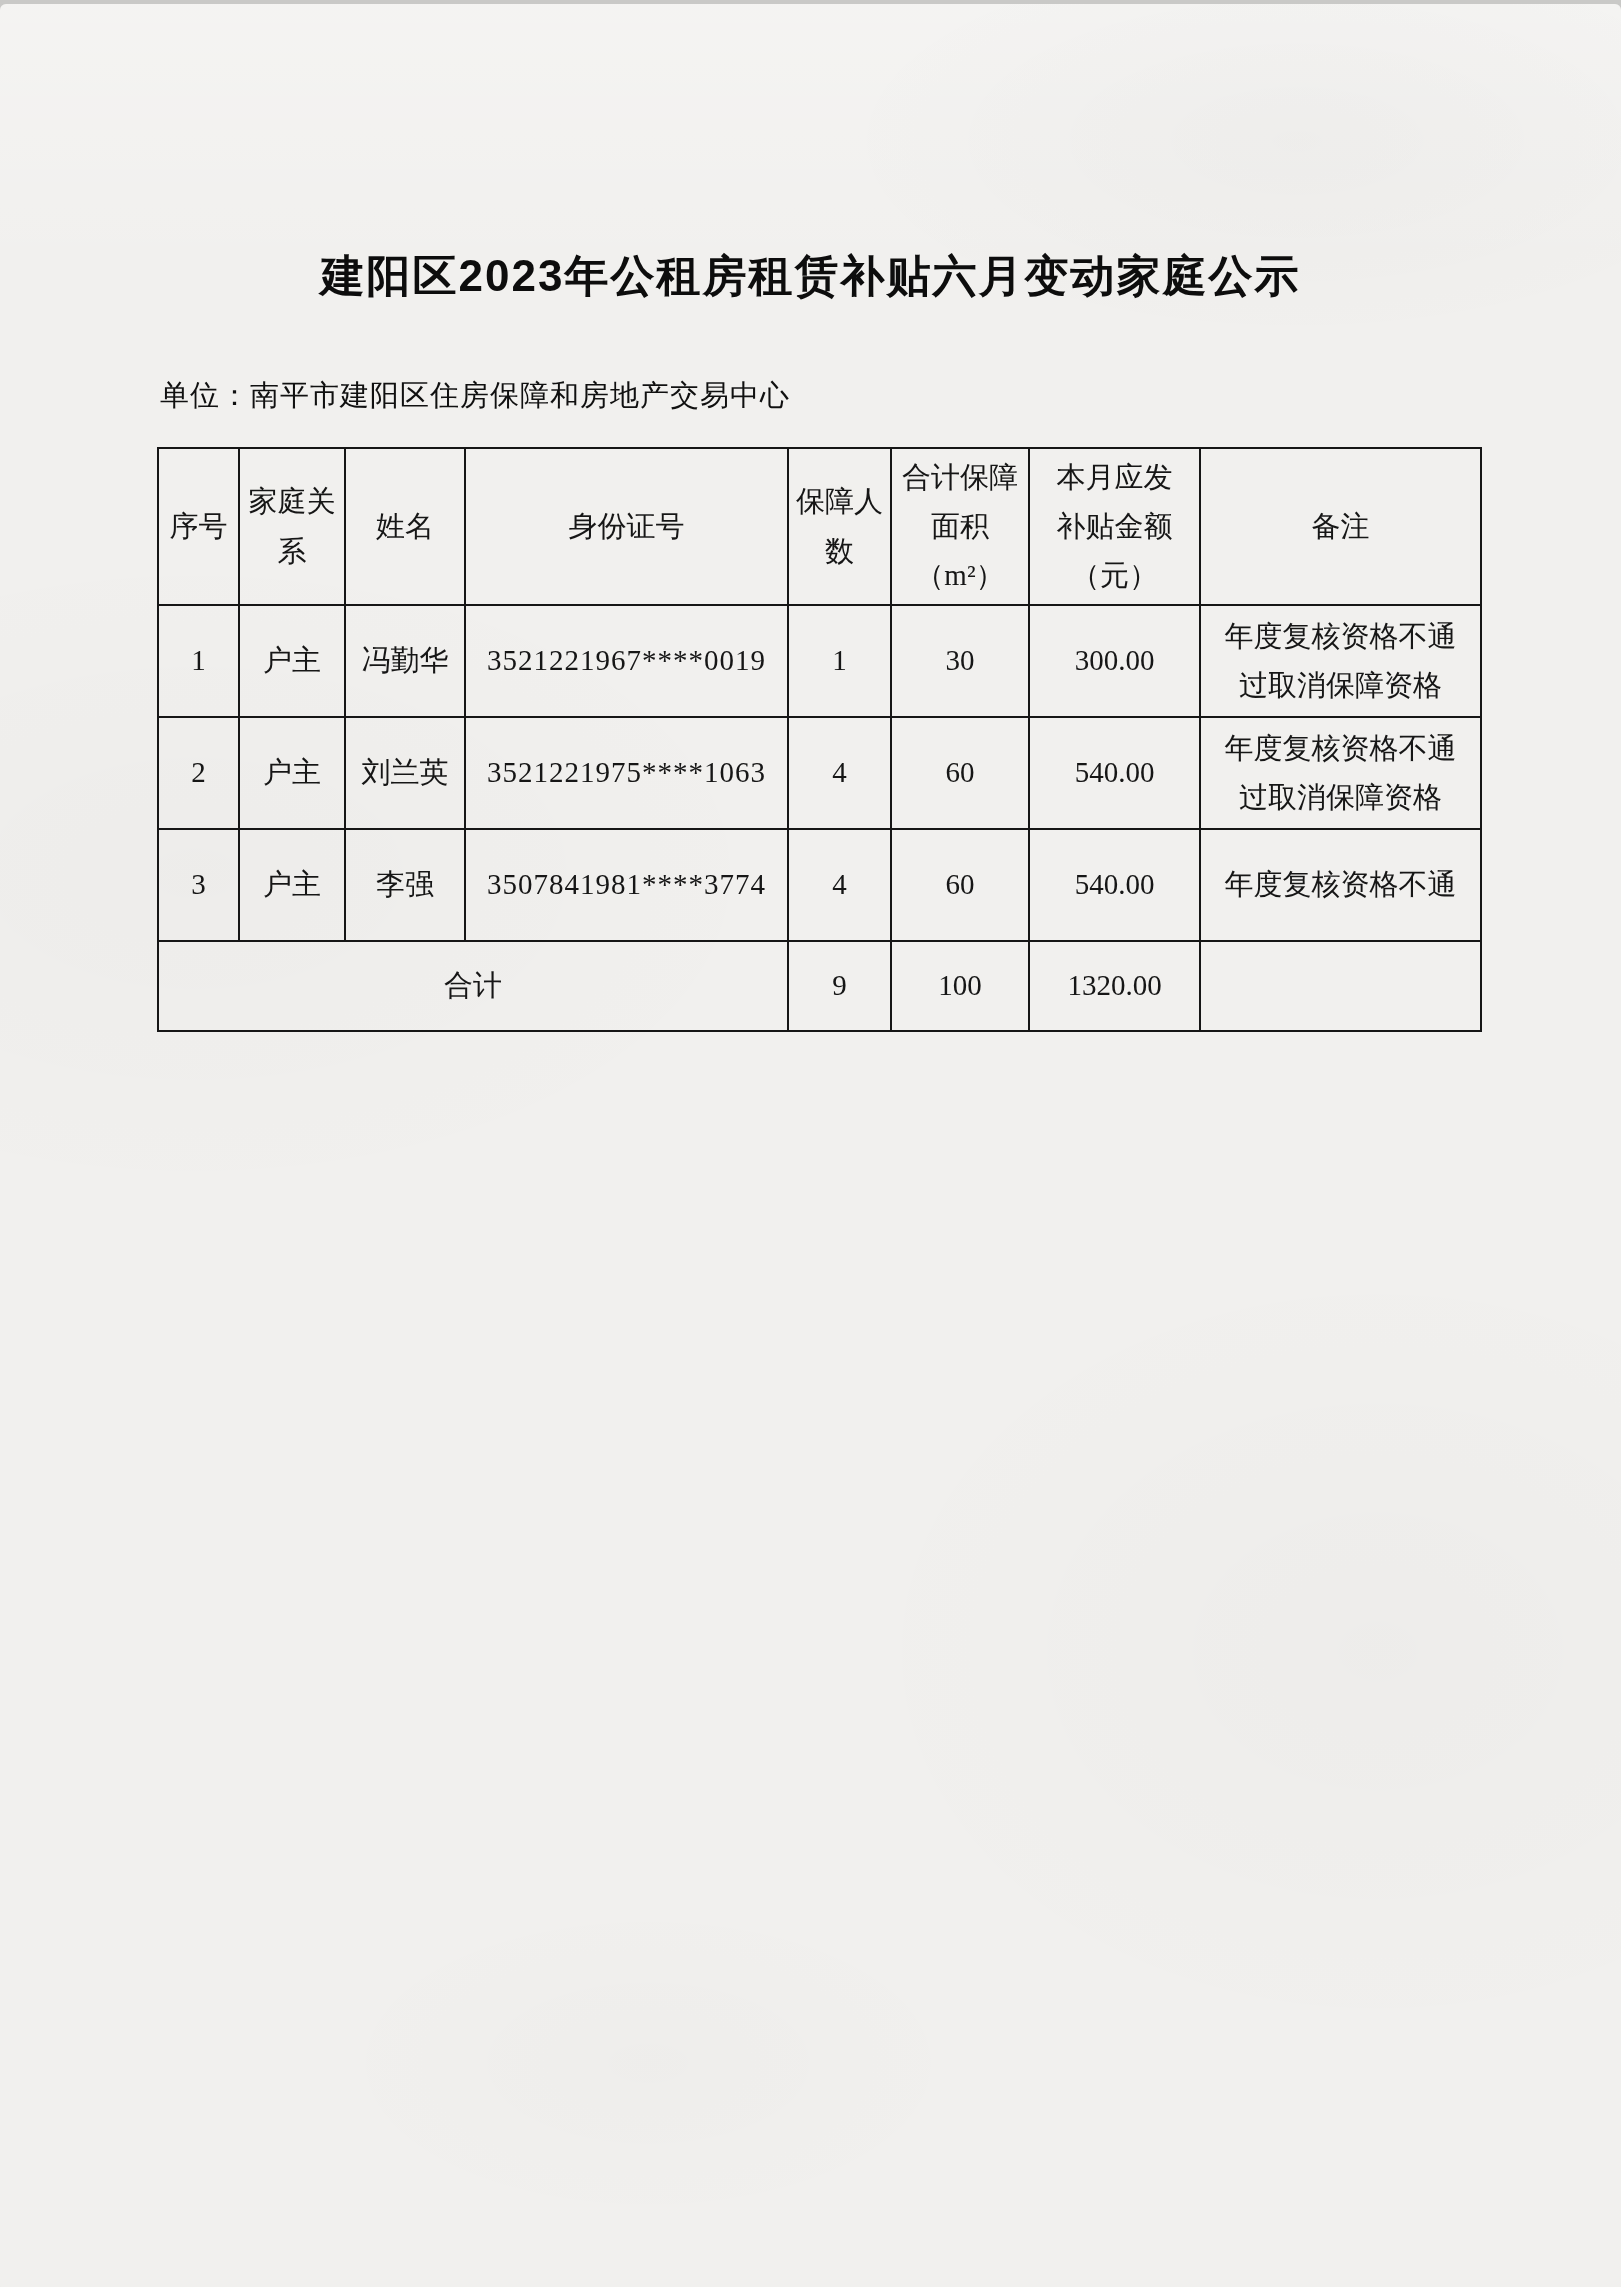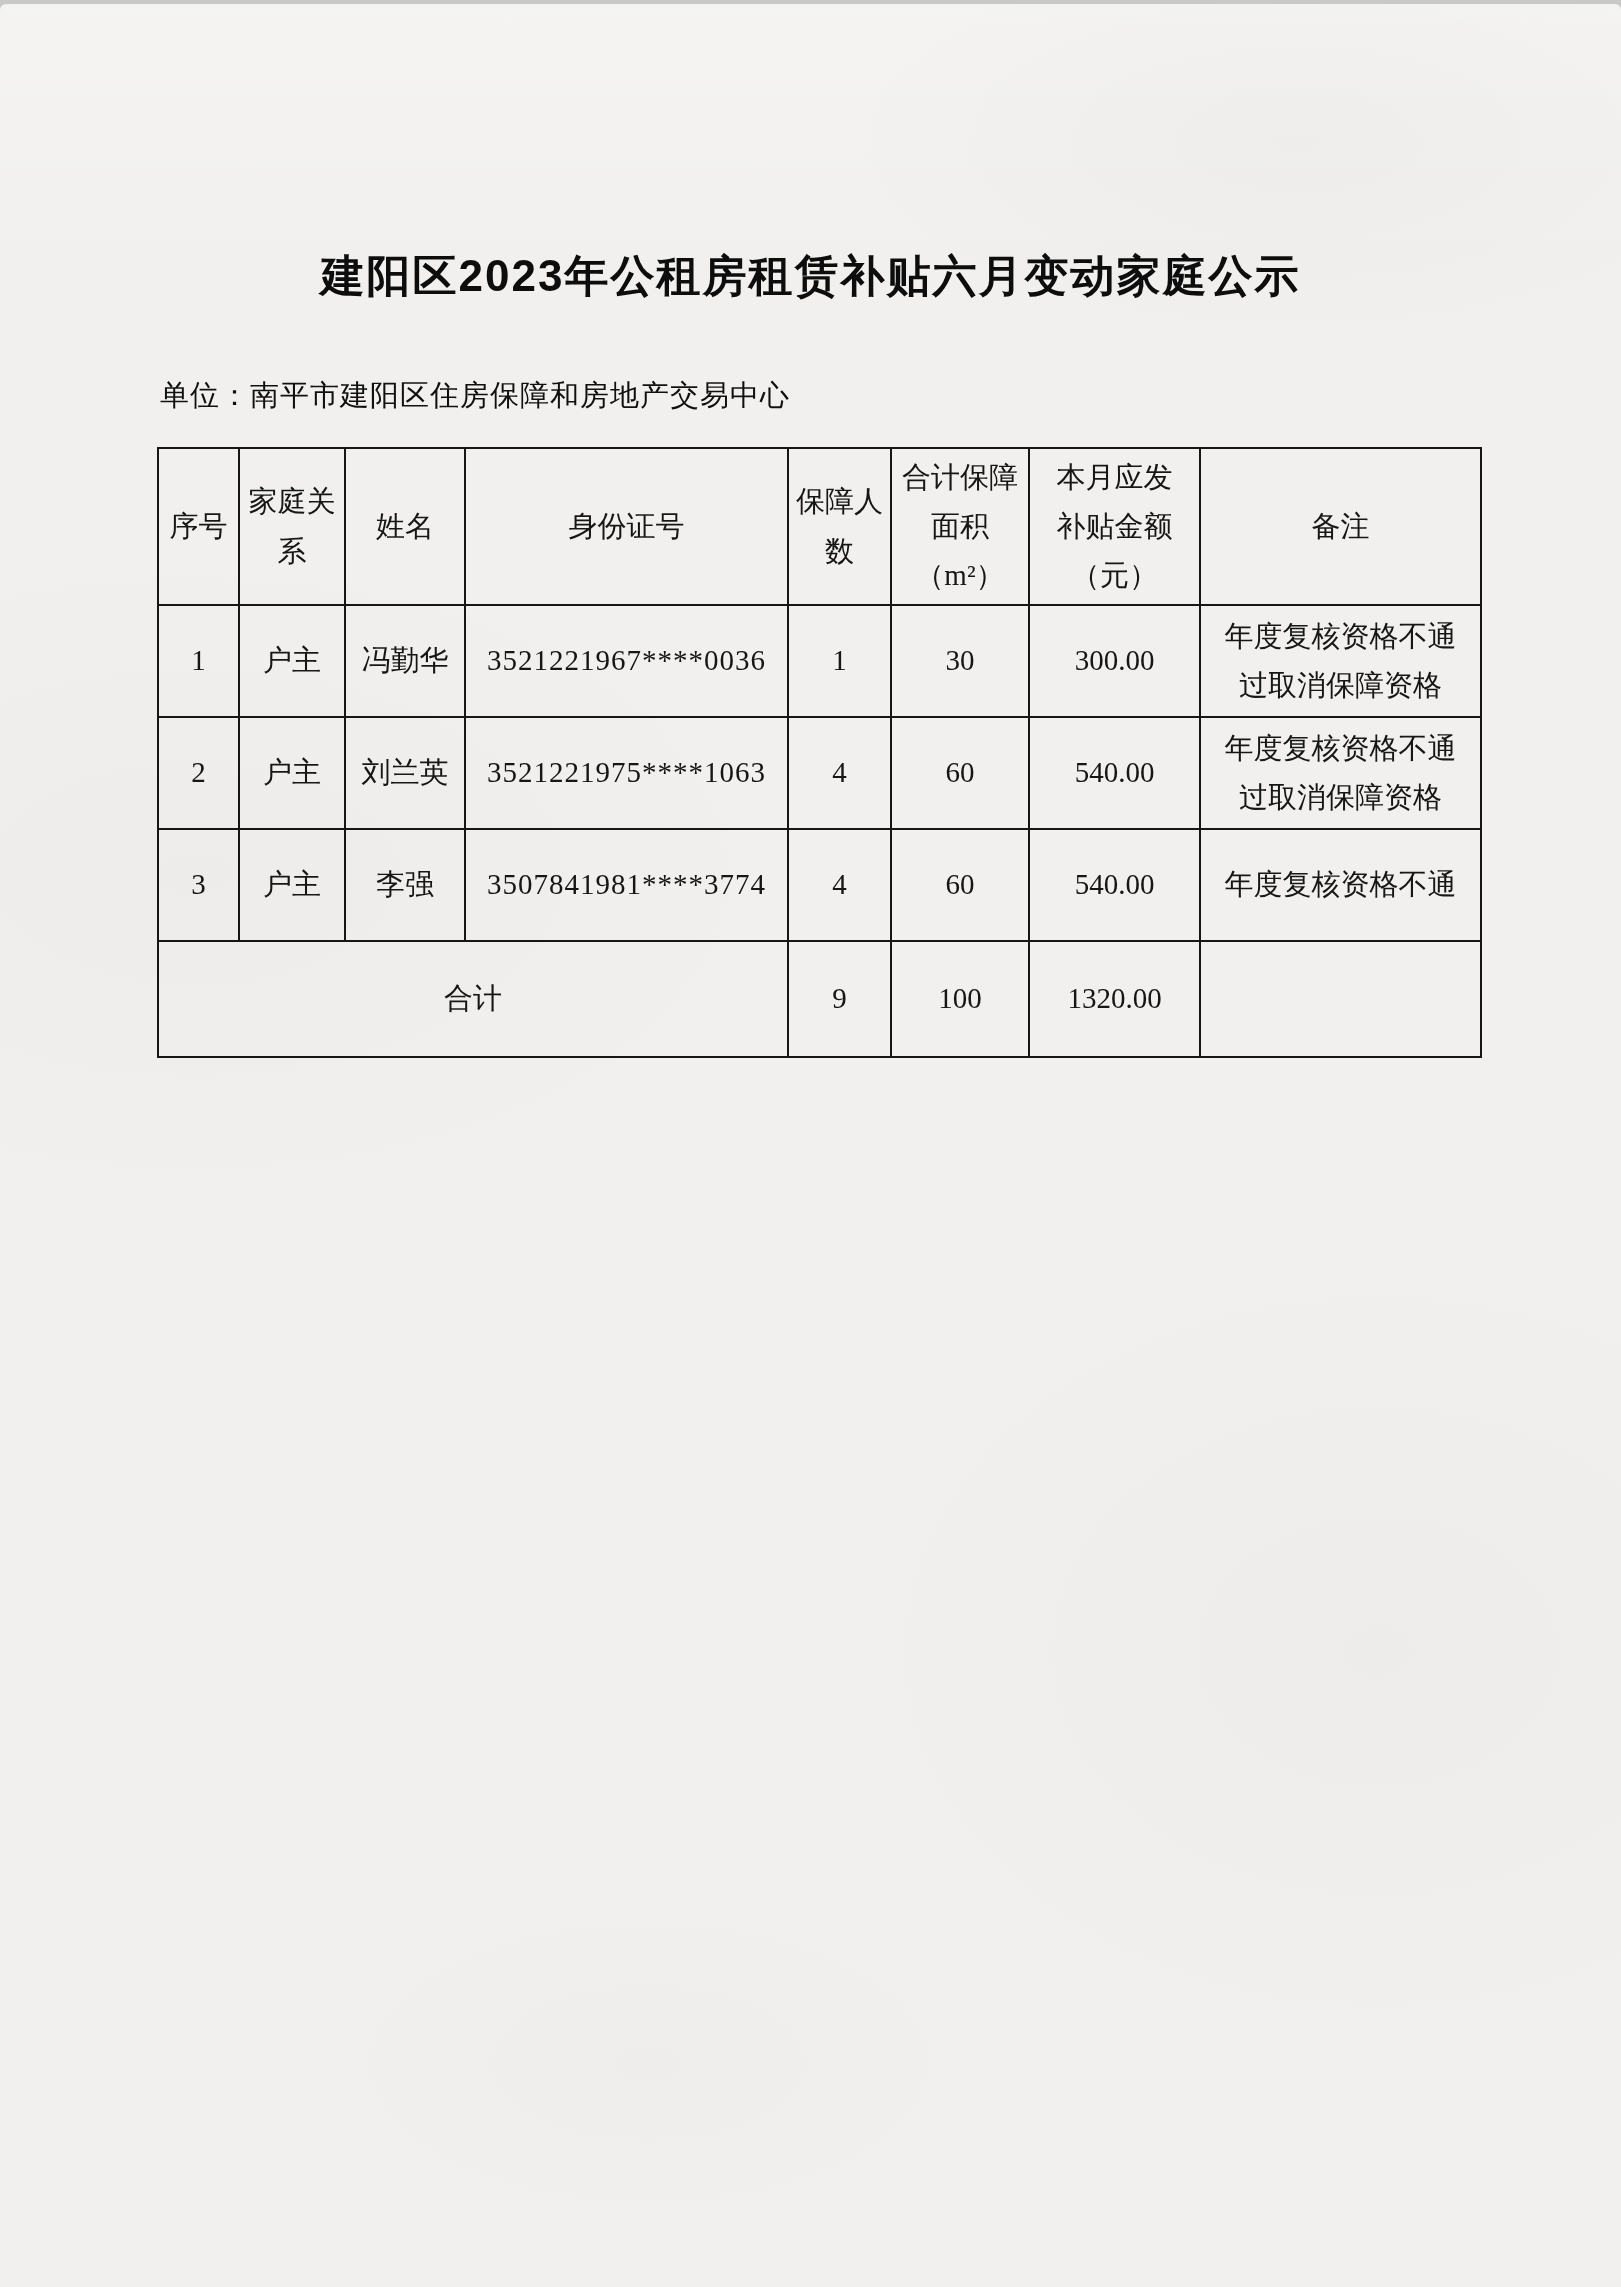--- a/index.html
+++ b/index.html
@@ -73,21 +73,21 @@
     font-weight: normal;
     font-size: 29px;
     line-height: 1.7;
     padding: 0 5.9px;
     color: #161616;
     overflow: hidden;
   }
   tr.header-row { height: 157px; }
   tr.header-row th { border-bottom: 2.9px solid #161616; font-size: 29px; }
   tr.data-row { height: 112px; }
-  tr.total-row { height: 116px; }
+  tr.total-row { height: 90px; }
   tr.total-row td { border-top: 2.9px solid #161616; }
 
   td.id-cell { font-size: 30px; letter-spacing: 1px; }
   td.remark-cell { font-size: 29px; line-height: 1.75; }
 </style>
 </head>
 <body>
 
 <div class="page">
 
@@ -121,21 +121,21 @@
         <th>本月应发
 补贴金额
 （元）</th>
         <th>备注</th>
       </tr>
 
       <tr class="data-row">
         <td>1</td>
         <td>户主</td>
         <td>冯勤华</td>
-        <td class="id-cell">3521221967****0036</td>
+        <td class="id-cell">3521221967****0019</td>
         <td>1</td>
         <td>30</td>
         <td>300.00</td>
         <td class="remark-cell">年度复核资格不通
 过取消保障资格</td>
       </tr>
 
       <tr class="data-row">
         <td>2</td>
         <td>户主</td>

